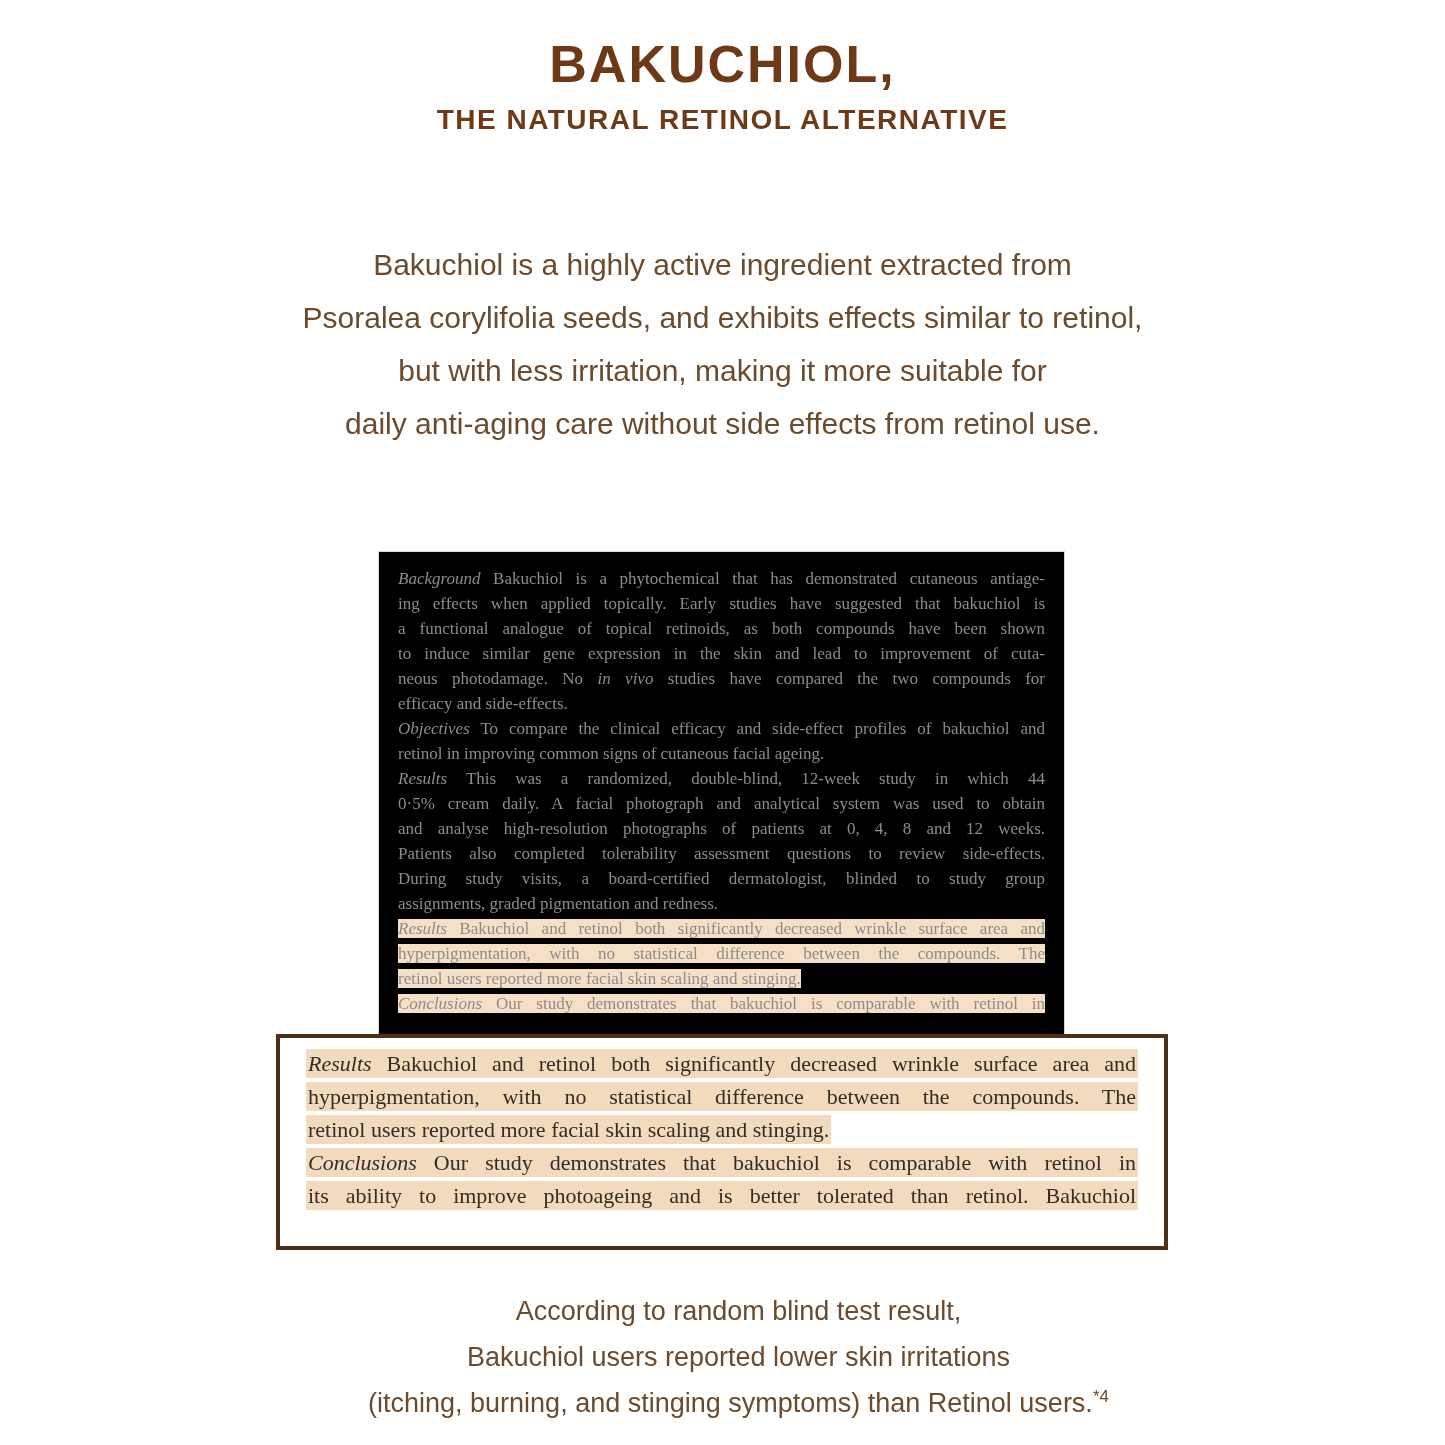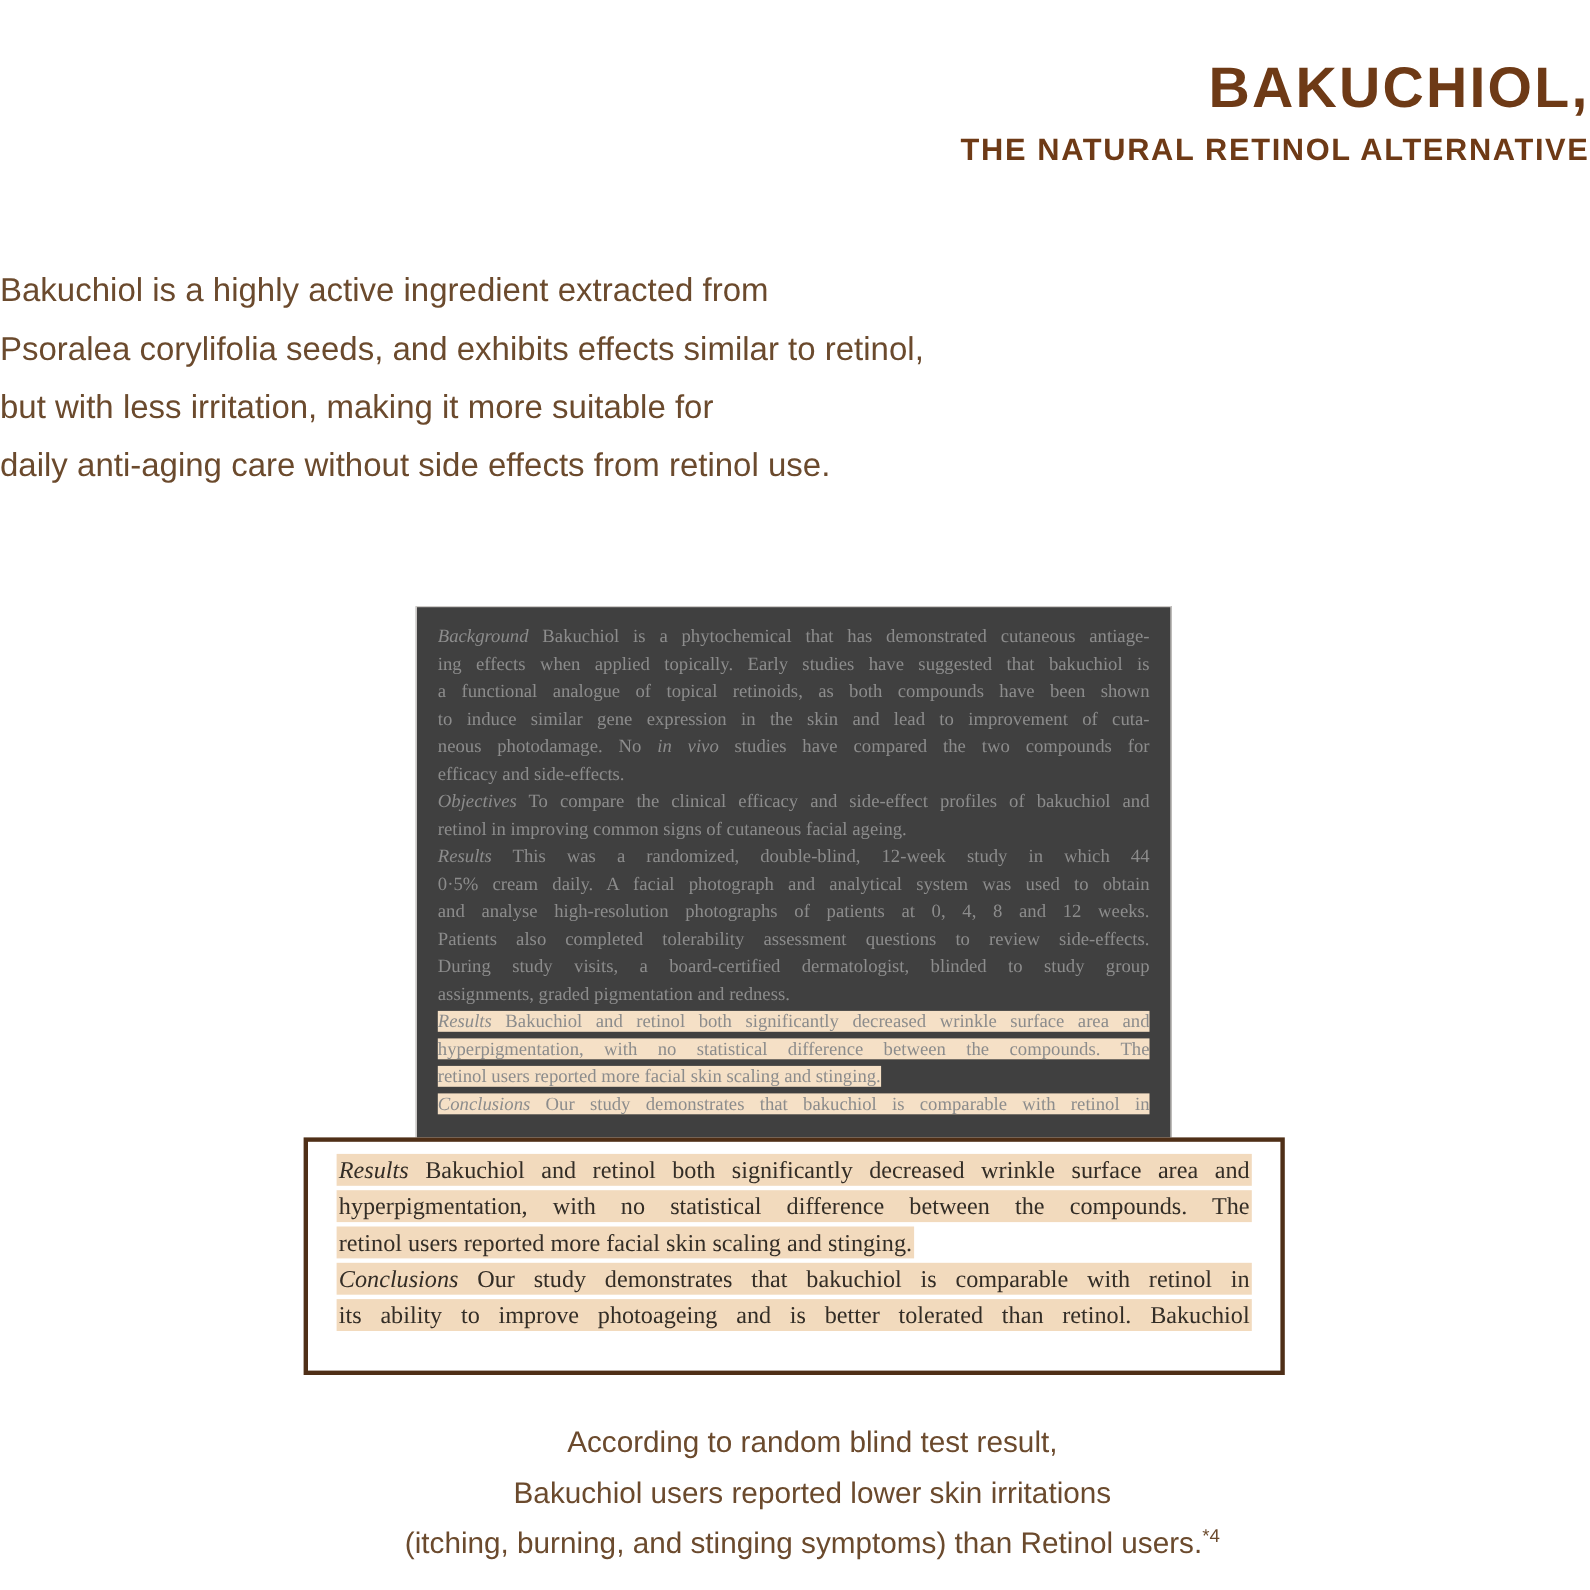--- a/index.html
+++ b/index.html
@@ -4,30 +4,30 @@
 <style>
   html,body{margin:0;padding:0;background:#fff;}
   .page{
     position:relative;
     width:1445px;height:1445px;
     background:#ffffff;
     overflow:hidden;
     font-family:"Liberation Sans",sans-serif;
   }
   
-  .title-block{position:absolute;top:34px;left:0;width:100%;text-align:right;color:#6e3a16;margin-top:16px;}
+  .title-block{position:absolute;top:34px;left:0;width:100%;text-align:center;color:#6e3a16;}
   .title-line1{font-size:52px;font-weight:bold;letter-spacing:2px;line-height:60px;}
   .title-line2{font-size:28px;font-weight:bold;letter-spacing:1.5px;line-height:52px;}
   
-  .intro{position:absolute;top:238px;left:0;width:100%;color:#6b4a2d;}
+  .intro{position:absolute;top:238px;left:0;width:100%;text-align:center;color:#6b4a2d;}
   .intro-line{font-size:30px;line-height:53px;font-weight:400;}
   
   .abstract-box{
     position:absolute;left:378px;top:551px;width:687px;height:490px;
-    box-sizing:border-box;border:1px solid #dbd8d4;background:#404040;
+    box-sizing:border-box;border:1px solid #dbd8d4;background:#000000;
     padding:14px 19px 0 19px;overflow:hidden;
     font-family:"Liberation Serif","DejaVu Serif",serif;
     color:#8c8c8c;
   }
   .abstract-box .jline{
     font-size:17px;line-height:25px;
     text-align:justify;text-align-last:justify;
     white-space:normal;
   }
   .abstract-box .jline.endline{text-align-last:left;}

